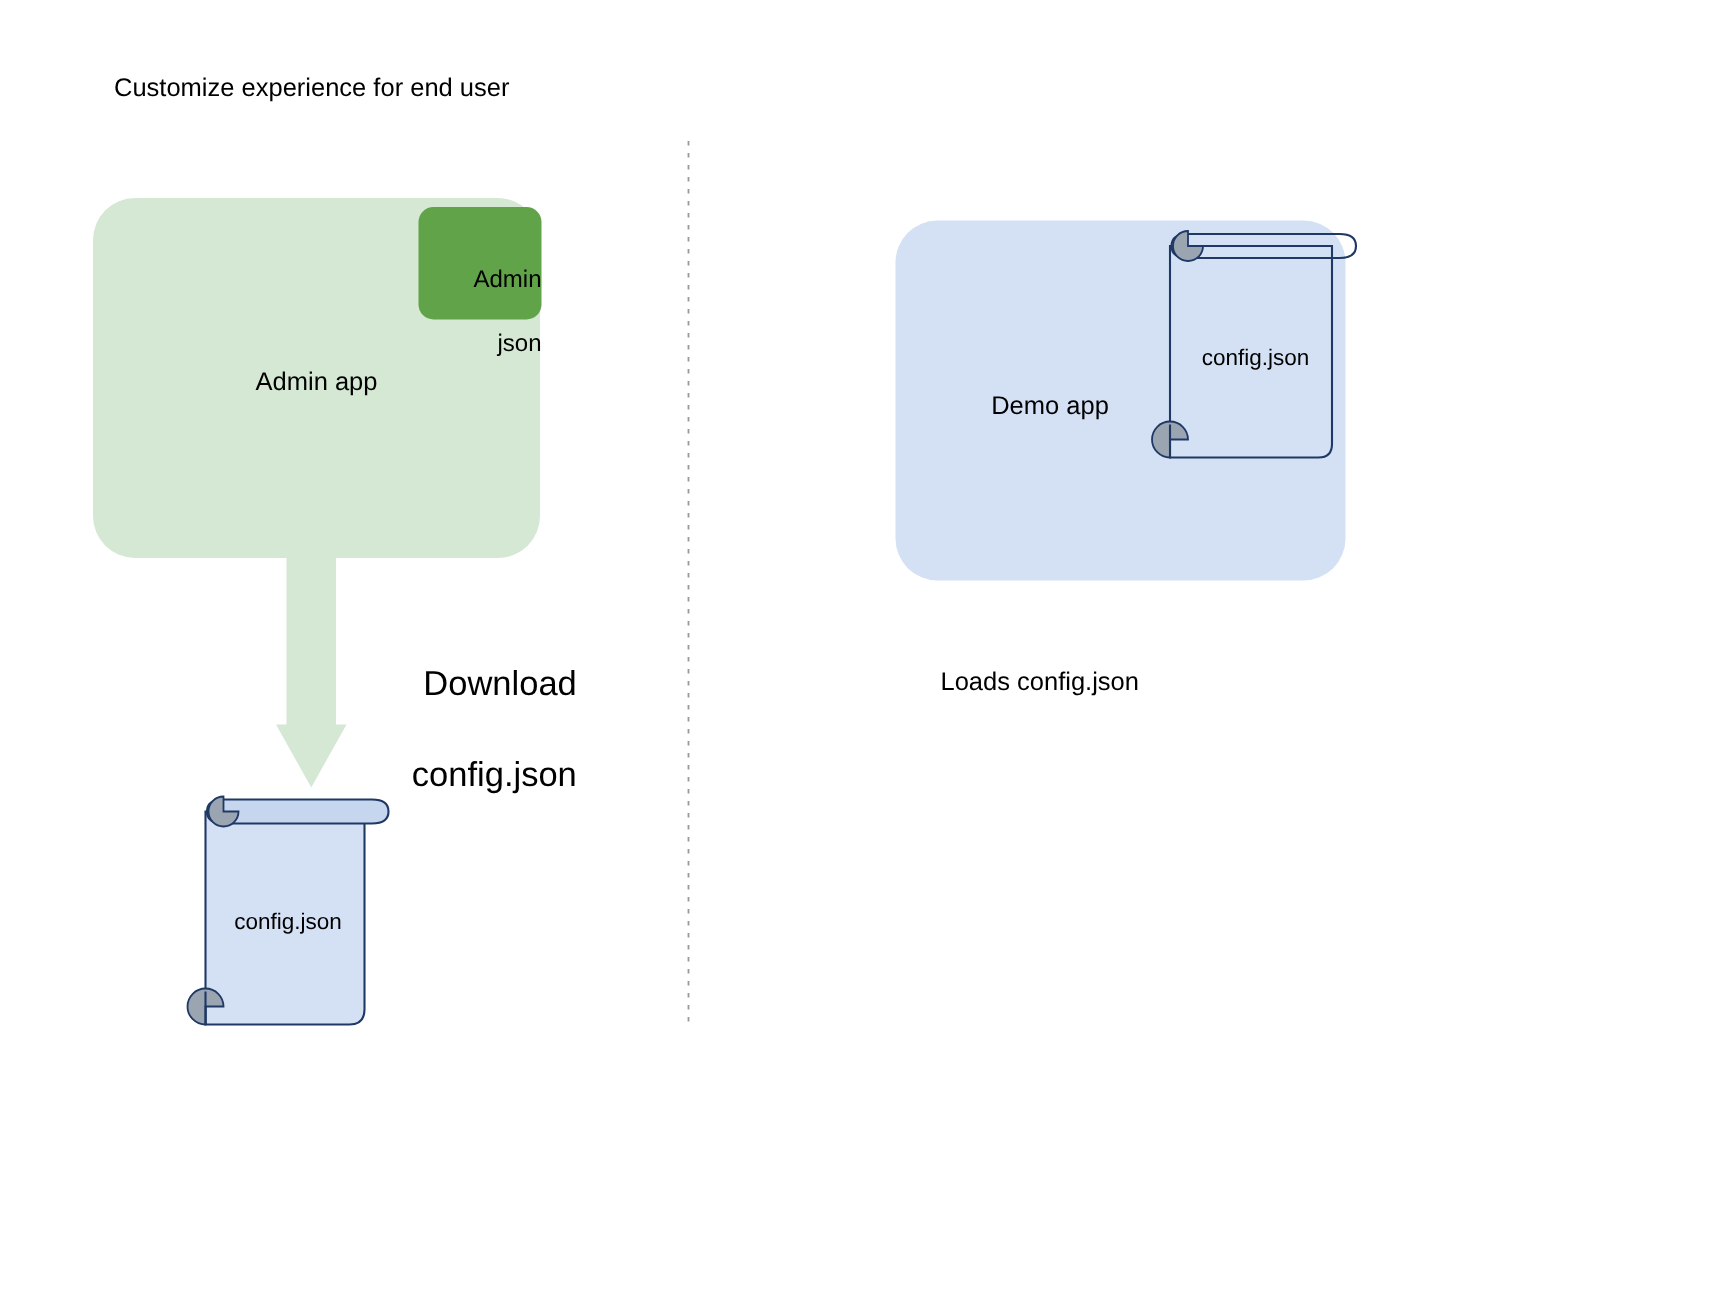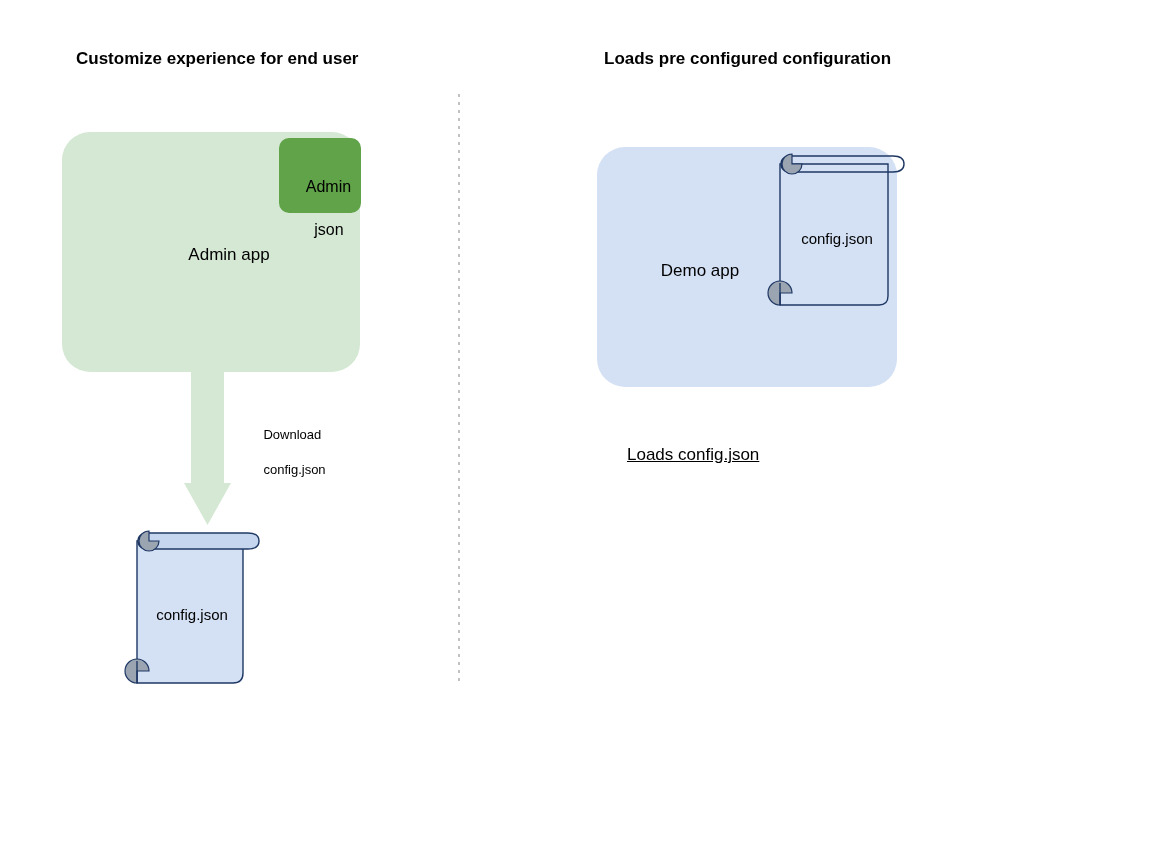--- a/index.html
+++ b/index.html
@@ -32,39 +32,37 @@
   .label {
     position: absolute;
     font-family: "Liberation Sans", sans-serif;
     color: #000000;
     white-space: pre;
     line-height: 1.33;
     text-align: center;
   }
   .title-label {
     font-size: 17px;
-    font-weight: bold;
   }
   .box-label {
     font-size: 17px;
   }
   .panel-label {
     font-size: 16px;
-    text-align: center;
+    text-align: right;
   }
   .doc-label {
     font-size: 15px;
   }
   .arrow-label {
-    font-size: 13px;
-    text-align: left;
+    font-size: 23px;
+    text-align: right;
   }
   .caption-label {
     font-size: 17px;
-    text-decoration: underline;
   }
 </style>
 </head>
 <body>
 
 <div class="canvas">
 
   <svg class="layer" viewBox="0 0 1152 864" xmlns="http://www.w3.org/2000/svg">
 
     <rect x="62" y="132" width="298" height="240" rx="28" ry="28" fill="#d5e8d4" stroke="none"></rect>
@@ -99,23 +97,22 @@
       <path d="M 780 294 L 780 305 A 12 12 0 1 1 792 293 L 780 293 Z" fill="#9aa5b1" stroke="#1f3864" stroke-width="1.2"></path>
 
       <path d="M 780 283 L 780 305" fill="none" stroke="#1f3864" stroke-width="1.4"></path>
     </g>
 
     <line x1="459" y1="94" x2="459" y2="686" stroke="#9a9a9a" stroke-width="1.2" stroke-dasharray="3 5"></line>
   </svg>
 
   <div class="label title-label" style="left:76px; top:48px;">Customize experience for end user</div>
 
-  <div class="label title-label" style="left:604px; top:48px;">Loads pre configured configuration</div>
 
-  <div class="label box-label" style="left:62px; top:244px; width:298px;margin-left:18px;">Admin app</div>
+  <div class="label box-label" style="left:62px; top:244px; width:298px;">Admin app</div>
 
   <div class="label panel-label" style="left:279px; top:155px; width:82px;">
     <span>Admin</span><br>
     <span>json</span>
   </div>
 
   <div class="label arrow-label" style="left:249px; top:409px;">
     <span>Download</span><br>
     <span>config.json</span>
   </div>

